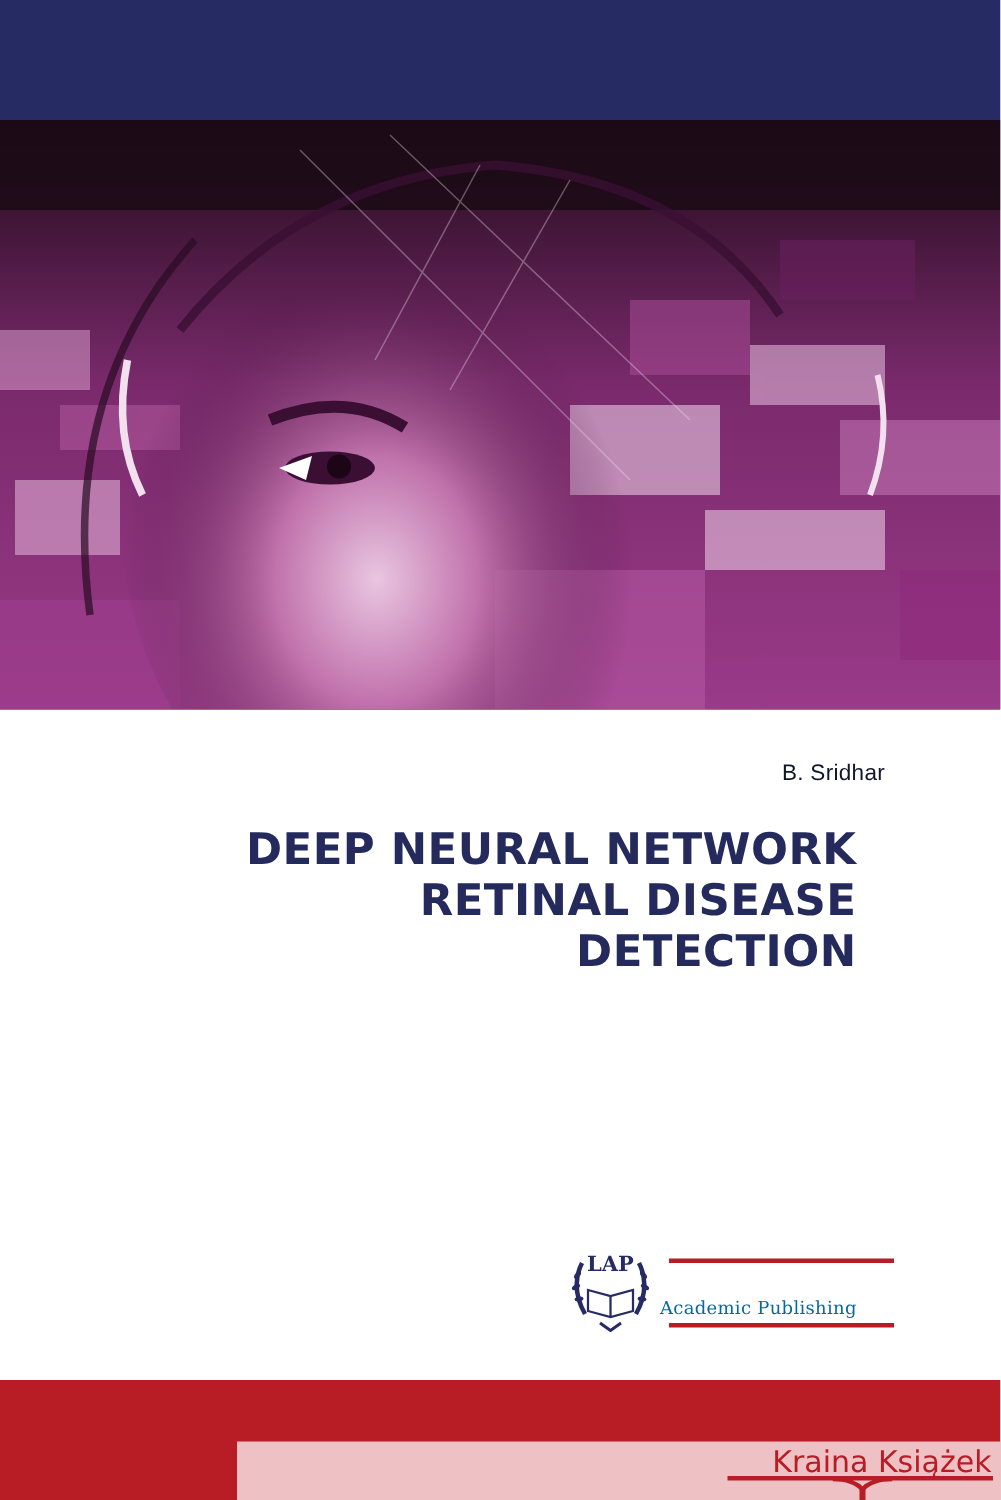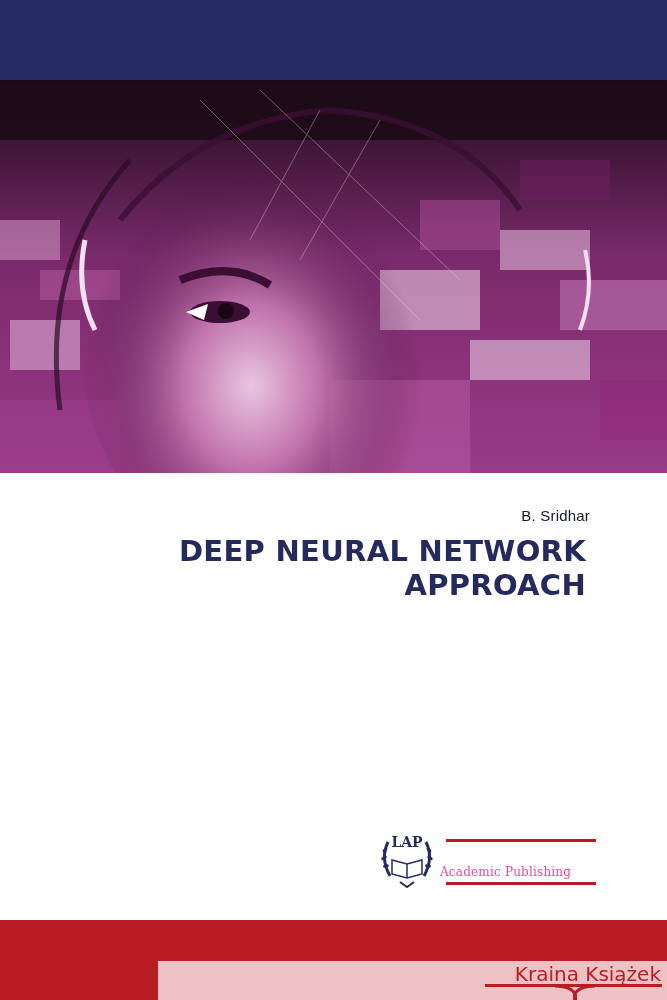--- a/index.html
+++ b/index.html
@@ -1,26 +1,26 @@
 <!DOCTYPE html>
 <html><head>
 <meta charset="utf-8">
 <style>
   html, body { margin: 0; padding: 0; }
   body { width: 667px; height: 1000px; position: relative; overflow: hidden; background: #ffffff; font-family: "Liberation Sans", sans-serif; }
   .top-band { position: absolute; left: 0; top: 0; width: 667px; height: 80px; background: #272b63; }
   .cover-art { position: absolute; left: 0; top: 80px; width: 667px; height: 393px; overflow: hidden; background: #2a0b24; }
   .cover-art svg { display: block; }
   .author { position: absolute; top: 507px; right: 77px; font-size: 15px; color: #0f172a; letter-spacing: 0.2px; }
-  .title { position: absolute; top: 531px; right: 78px; text-align: right; color: #252a5c; font-family: "DejaVu Sans", sans-serif; font-weight: bold; font-size: 29px; line-height: 34px; letter-spacing: 0.3px; margin: 3px; }
+  .title { position: absolute; top: 531px; right: 78px; text-align: right; color: #252a5c; font-family: "DejaVu Sans", sans-serif; font-weight: bold; font-size: 29px; line-height: 34px; letter-spacing: 0.3px; margin: 18px; }
   .title span { display: block; white-space: nowrap; }
   .publisher-logo { position: absolute; left: 376px; top: 830px; width: 222px; height: 58px; }
   .lap-emblem { position: absolute; left: 0; top: 0; width: 62px; height: 58px; }
   .lambert-word { position: absolute; left: 64px; top: 13px; font-family: "DejaVu Serif", serif; font-weight: bold; font-size: 22px; color: #272b63; letter-spacing: 4px; line-height: 22px; }
-  .lambert-sub { position: absolute; left: 64px; top: 36px; font-family: "DejaVu Serif", serif; font-size: 12px; color: #ec4899; line-height: 13px; letter-spacing: 0.2px; }
+  .lambert-sub { position: absolute; left: 64px; top: 36px; font-family: "DejaVu Serif", serif; font-size: 12px; color: #0369a1; line-height: 13px; letter-spacing: 0.2px; }
   .rule-top { position: absolute; left: 70px; top: 9px; width: 150px; height: 3px; background: #b81c25; }
   .rule-bottom { position: absolute; left: 70px; top: 52px; width: 150px; height: 3px; background: #b81c25; }
   .red-band { position: absolute; left: 0; top: 920px; width: 667px; height: 80px; background: #b81c25; }
   .watermark-box { position: absolute; left: 158px; top: 961px; width: 509px; height: 39px; background: #eec1c4; }
   .watermark-text { position: absolute; right: 6px; top: 2px; color: #b81c25; font-family: "DejaVu Sans", sans-serif; font-size: 20px; line-height: 22px; }
   .watermark-line { position: absolute; right: 5px; top: 23px; width: 177px; height: 3px; background: #b81c25; }
   .watermark-v { position: absolute; right: 72px; top: 24px; width: 40px; height: 16px; }
 </style>
 </head>
 <body>
@@ -77,21 +77,22 @@
       <line x1="320" y1="30" x2="250" y2="160"></line>
       <line x1="380" y1="40" x2="300" y2="180"></line>
     </g>
   </svg>
 </div>
 
 <div class="author">B. Sridhar</div>
 
 <h1 class="title">
   <span>DEEP NEURAL NETWORK</span>
-  <span>APPROACH</span>
+  <span>RETINAL DISEASE</span>
+  <span>DETECTION</span>
 </h1>
 
 <div class="publisher-logo">
   <svg class="lap-emblem" viewBox="0 0 62 58" xmlns="http://www.w3.org/2000/svg">
     <text x="31" y="17" text-anchor="middle" font-family="DejaVu Serif, serif" font-weight="bold" font-size="14" fill="#272b63">LAP</text>
     <path d="M12 12 Q4 28 14 46" stroke="#272b63" stroke-width="3" fill="none"></path>
     <path d="M50 12 Q58 28 48 46" stroke="#272b63" stroke-width="3" fill="none"></path>
     <g fill="#272b63">
       <ellipse cx="9" cy="20" rx="3" ry="1.6" transform="rotate(-50 9 20)"></ellipse>
       <ellipse cx="8" cy="28" rx="3" ry="1.6" transform="rotate(-30 8 28)"></ellipse>

